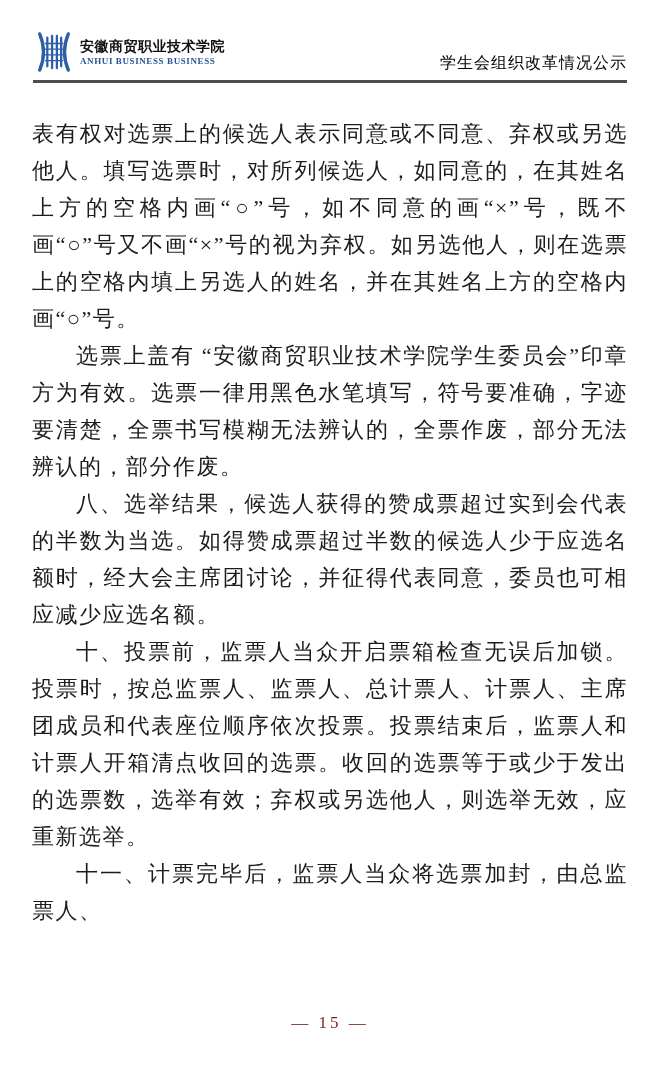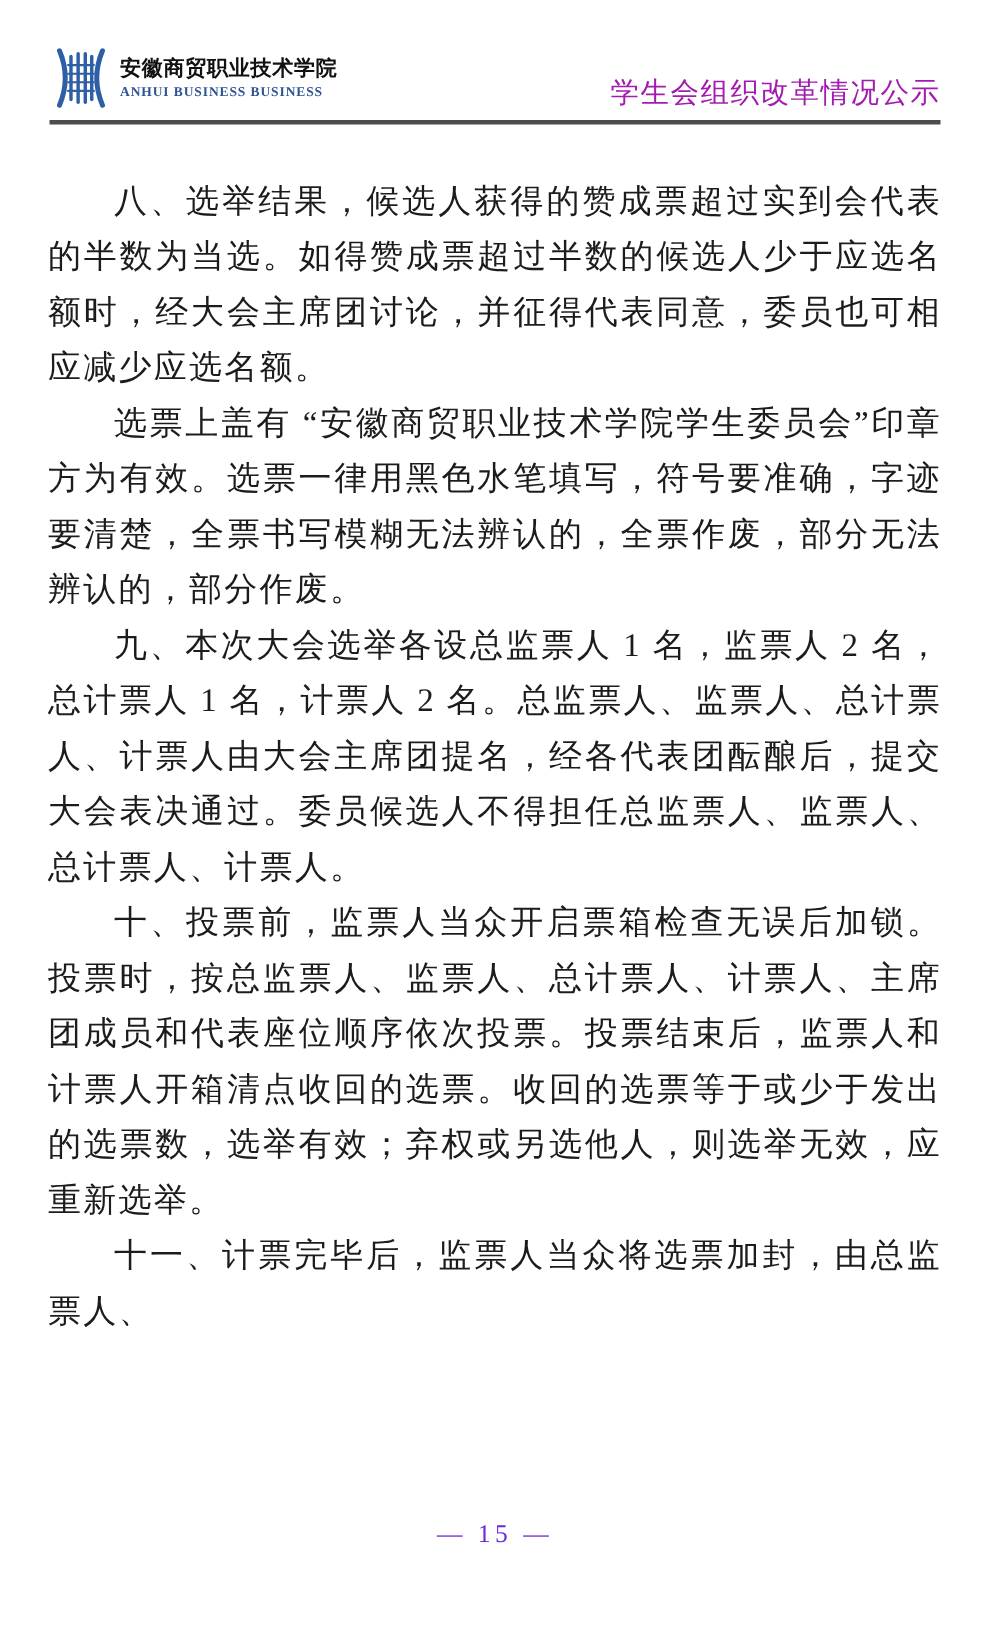--- a/index.html
+++ b/index.html
@@ -47,22 +47,22 @@
   }
   .logo-en {
     font-size: 9px;
     font-weight: bold;
     color: #2f5496;
     letter-spacing: 0.6px;
     line-height: 12px;
     font-family: "Liberation Serif", serif;
   }
   .header-title {
-    font-size: 19px;
-    color: #a21caf;
+    font-size: 16px;
+    color: #000000;
     letter-spacing: 1px;
     line-height: 22px;
     padding-bottom: 0px;
   }
   .rule {
     height: 3px;
     background: #4d4d4d;
     margin: 6px 33px 0 33px;
   }
   .content {
@@ -82,21 +82,21 @@
   }
   .footer {
     position: absolute;
     bottom: 58px;
     left: 0;
     width: 100%;
     text-align: center;
   }
   .page-number {
     font-size: 17px;
-    color: #6d28d9;
+    color: #7f1d1d;
     letter-spacing: 3px;
     font-family: "Liberation Serif", serif;
   }
 </style>
 </head>
 <body>
 
 <div class="page">
 
   <div class="header">
@@ -119,23 +119,23 @@
         <div class="logo-zh">安徽商贸职业技术学院</div>
         <div class="logo-en">ANHUI BUSINESS BUSINESS</div>
       </div>
     </div>
     <div class="header-title">学生会组织改革情况公示</div>
   </div>
 
   <div class="rule"></div>
 
   <div class="content">
+    <p class="para">表有权对选票上的候选人表示同意或不同意、弃权或另选他人。填写选票时，对所列候选人，如同意的，在其姓名上方的空格内画“○”号，如不同意的画“×”号，既不画“○”号又不画“×”号的视为弃权。如另选他人，则在选票上的空格内填上另选人的姓名，并在其姓名上方的空格内画“○”号。</p>
+    <p class="para indent">选票上盖有 “安徽商贸职业技术学院学生委员会”印章方为有效。选票一律用黑色水笔填写，符号要准确，字迹要清楚，全票书写模糊无法辨认的，全票作废，部分无法辨认的，部分作废。</p>
     <p class="para indent">八、选举结果，候选人获得的赞成票超过实到会代表的半数为当选。如得赞成票超过半数的候选人少于应选名额时，经大会主席团讨论，并征得代表同意，委员也可相应减少应选名额。</p>
-    <p class="para indent">选票上盖有 “安徽商贸职业技术学院学生委员会”印章方为有效。选票一律用黑色水笔填写，符号要准确，字迹要清楚，全票书写模糊无法辨认的，全票作废，部分无法辨认的，部分作废。</p>
-    <p class="para indent">九、本次大会选举各设总监票人 1 名，监票人 2 名，总计票人 1 名，计票人 2 名。总监票人、监票人、总计票人、计票人由大会主席团提名，经各代表团酝酿后，提交大会表决通过。委员候选人不得担任总监票人、监票人、总计票人、计票人。</p>
     <p class="para indent">十、投票前，监票人当众开启票箱检查无误后加锁。投票时，按总监票人、监票人、总计票人、计票人、主席团成员和代表座位顺序依次投票。投票结束后，监票人和计票人开箱清点收回的选票。收回的选票等于或少于发出的选票数，选举有效；弃权或另选他人，则选举无效，应重新选举。</p>
     <p class="para indent">十一、计票完毕后，监票人当众将选票加封，由总监票人、</p>
   </div>
 
   <div class="footer">
     <span class="page-number">— 15 —</span>
   </div>
 
 </div>
 

